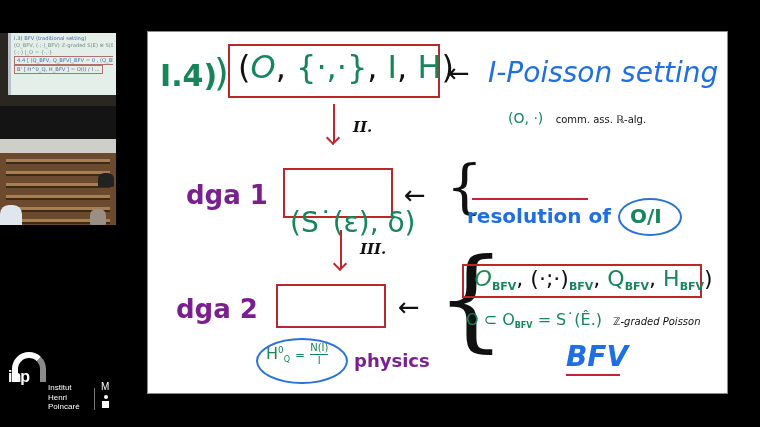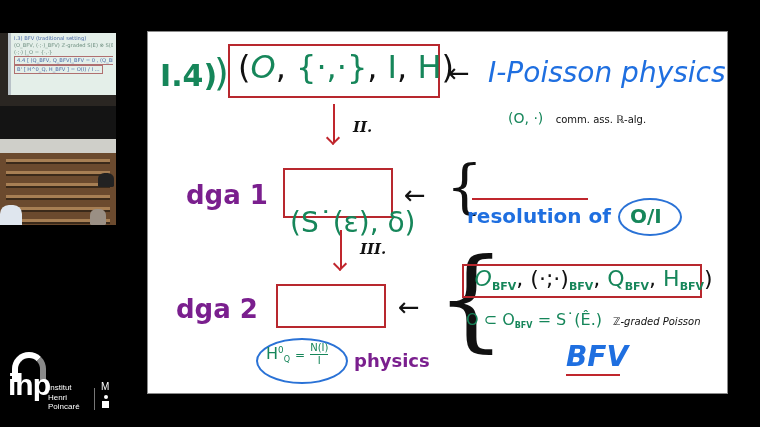--- a/index.html
+++ b/index.html
@@ -46,21 +46,21 @@
   .underline-red { position: absolute; height: 2px; background: #c0262d; }
   sub { font-size: 0.5em; font-weight: bold; vertical-align: -0.35em; }
   sup { font-size: 0.55em; }
 
   
   .logo { position: absolute; left: 6px; top: 350px; width: 120px; height: 62px; }
   .logo .arch {
     position: absolute; left: 6px; top: 2px; width: 34px; height: 30px;
     border: 6px solid #ffffff; border-bottom: none; border-radius: 17px 17px 0 0; border-right-color: #8a8a8a;
   }
-  .logo .ihp { position: absolute; left: 2px; top: 18px; font-size: 30px; font-weight: bold; color: #fff; letter-spacing: -1px; font-family: "Liberation Sans", sans-serif; text-align: center; }
+  .logo .ihp { position: absolute; left: 2px; top: 18px; font-size: 16px; font-weight: bold; color: #fff; letter-spacing: -1px; font-family: "Liberation Sans", sans-serif; text-align: center; }
   .logo .name { position: absolute; left: 42px; top: 33px; font-size: 8px; line-height: 9.5px; color: #fff; font-family: "Liberation Sans", sans-serif; }
   .logo .divider { position: absolute; left: 88px; top: 38px; width: 1px; height: 22px; background: #777; }
   .logo .m { position: absolute; left: 95px; top: 31px; font-size: 10px; color: #fff; font-family: "Liberation Sans", sans-serif; }
   .logo .dot { position: absolute; left: 98px; top: 45px; width: 4px; height: 4px; border-radius: 50%; background: #fff; }
   .logo .sq { position: absolute; left: 96px; top: 51px; width: 7px; height: 7px; background: #fff; }
 </style>
 </head>
 <body>
 
 <div class="inset">
@@ -91,21 +91,21 @@
   <div class="hw green" style="left:12px;top:26px;font-size:30px;font-weight:bold;">I.4)</div>
   <div class="hw green" style="left:66px;top:18px;font-size:38px;">)</div>
   <div class="box-red" style="left:80px;top:12px;width:212px;height:54px;"></div>
   <div class="hw" style="left:90px;top:16px;font-size:32px;">
     <span class="black">(</span><span class="green" style="font-style:italic">O</span><span class="black">,</span>
     <span class="green">{·,·}</span><span class="black">,</span>
     <span class="green">I</span><span class="black">,</span>
     <span class="green">H</span><span class="black">)</span>
   </div>
   <div class="hw black" style="left:300px;top:26px;font-size:26px;">←</div>
-  <div class="hw blue" style="left:340px;top:24px;font-size:28px;font-style:italic;">I-Poisson physics</div>
+  <div class="hw blue" style="left:340px;top:24px;font-size:28px;font-style:italic;">I-Poisson setting</div>
   <div class="hw" style="left:360px;top:78px;font-size:14px;">
     <span class="green">(O, ·)</span>
     <span class="black" style="font-size:10px;margin-left:8px;text-align:right;">comm. ass. ℝ-alg.</span>
   </div>
 
   <div class="arrow-down" style="left:185px;top:72px;height:38px;"></div>
   <div class="hw black" style="left:205px;top:86px;font-size:15px;font-weight:bold;font-family:'DejaVu Serif',serif;font-style:italic;">II.</div>
 
   <div class="hw purple" style="left:38px;top:148px;font-size:26px;font-weight:bold;">dga 1</div>
   <div class="box-red" style="left:135px;top:136px;width:110px;height:50px;"></div>

